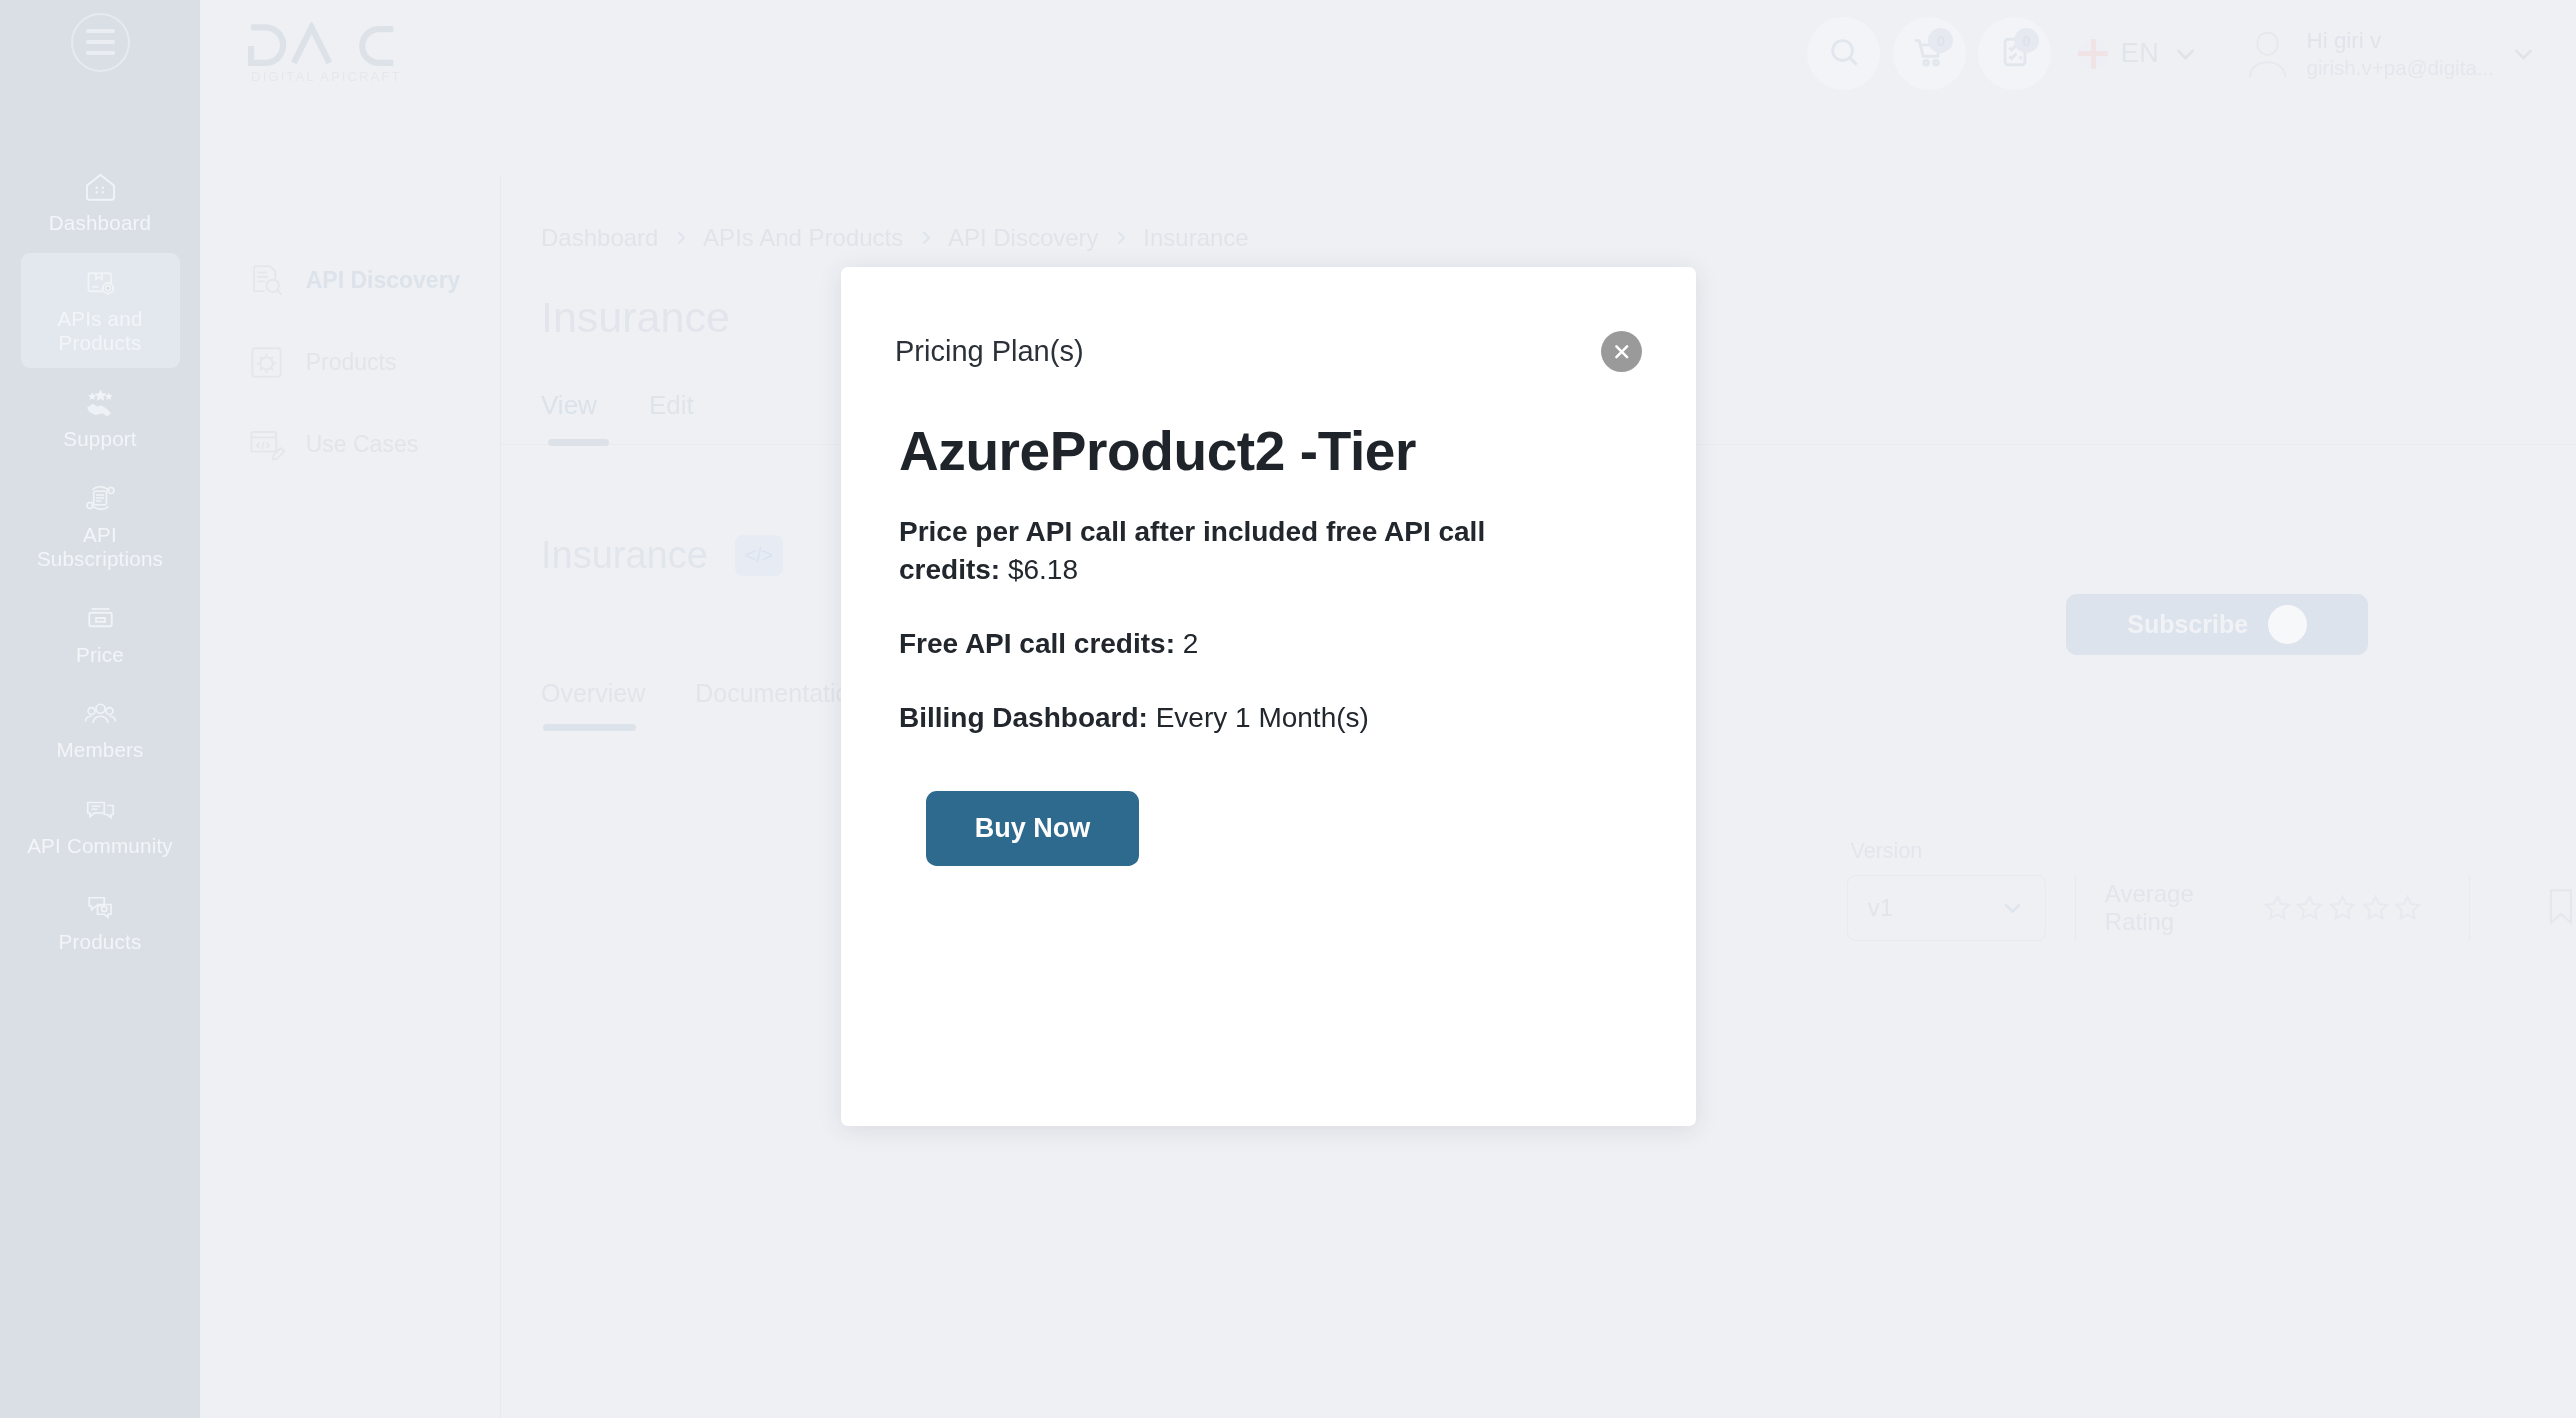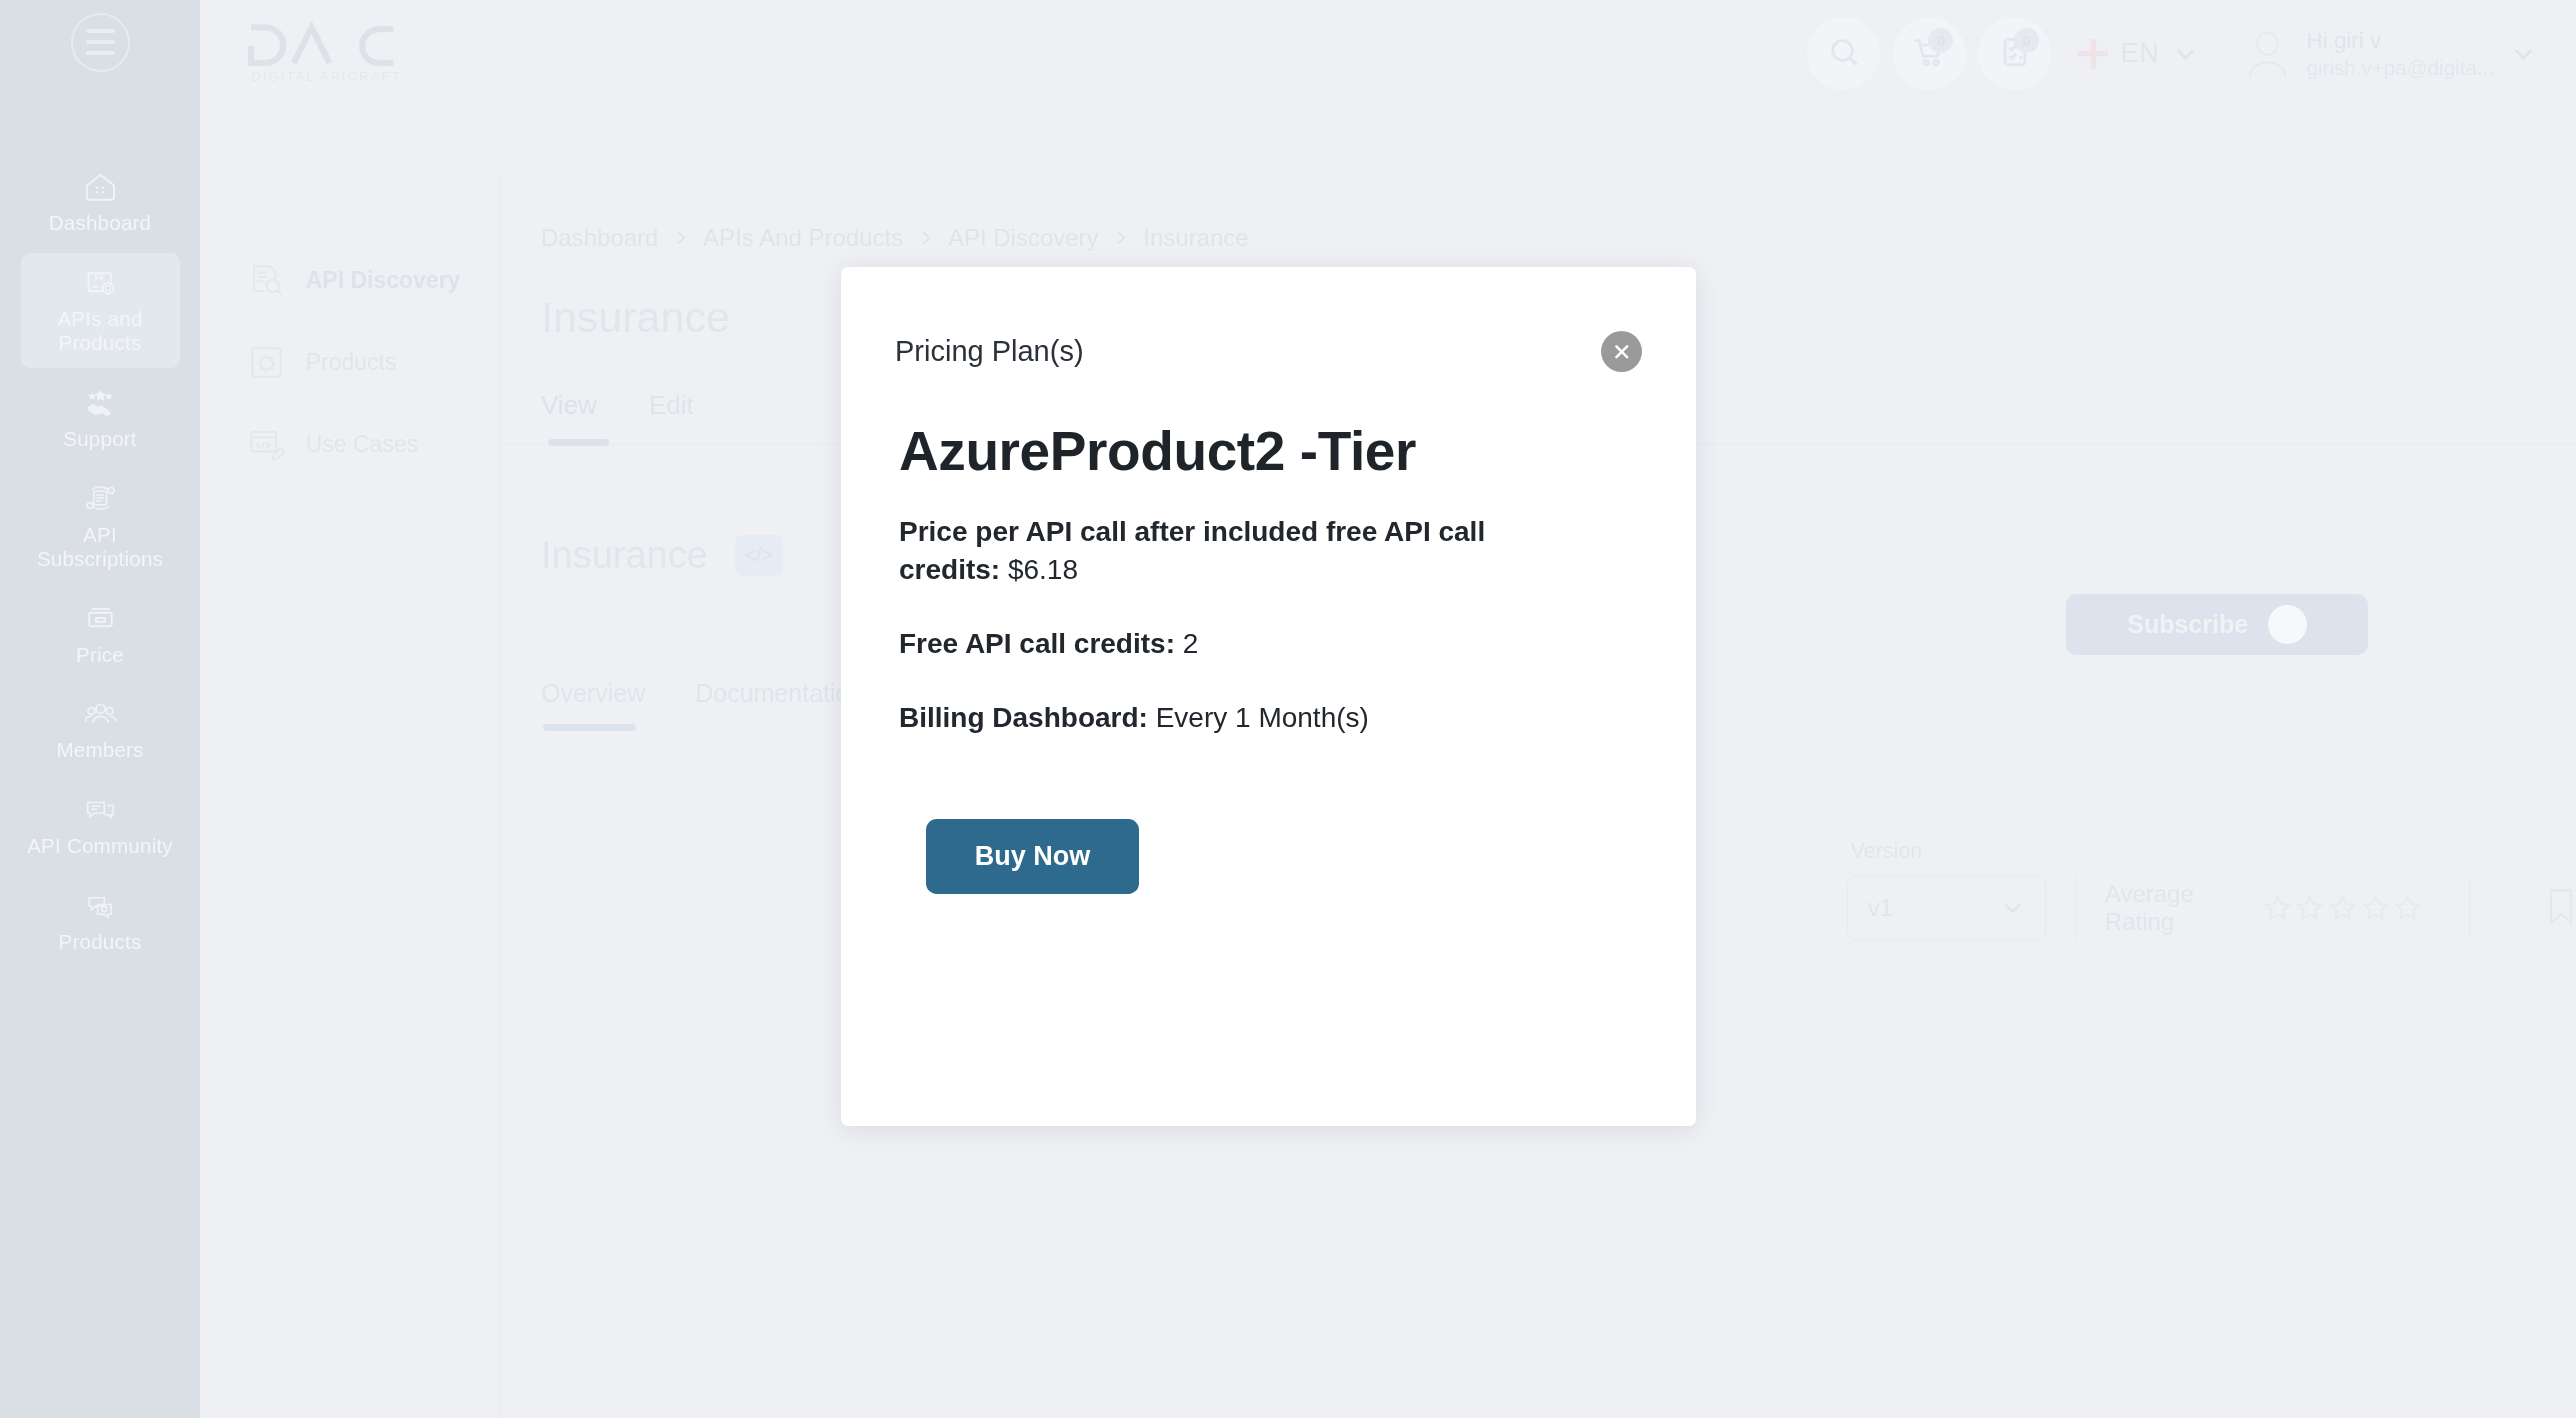--- a/index.html
+++ b/index.html
@@ -340,21 +340,20 @@
     display: flex; align-items: center; justify-content: center;
     font-size: 27px;
     font-weight: 700;
     cursor: pointer;
     border: 1.8px solid transparent;
   }
   .btn-primary {
     width: 213px;
     background: #2e6a8e;
     color: #ffffff;
-    margin-top: 28px;
   }
   .btn-secondary {
     width: 216px;
     background: #ffffff;
     color: #2e6a8e;
     border: 1.8px solid #2e6a8e;
   }
 </style>
 </head>
 <body>

